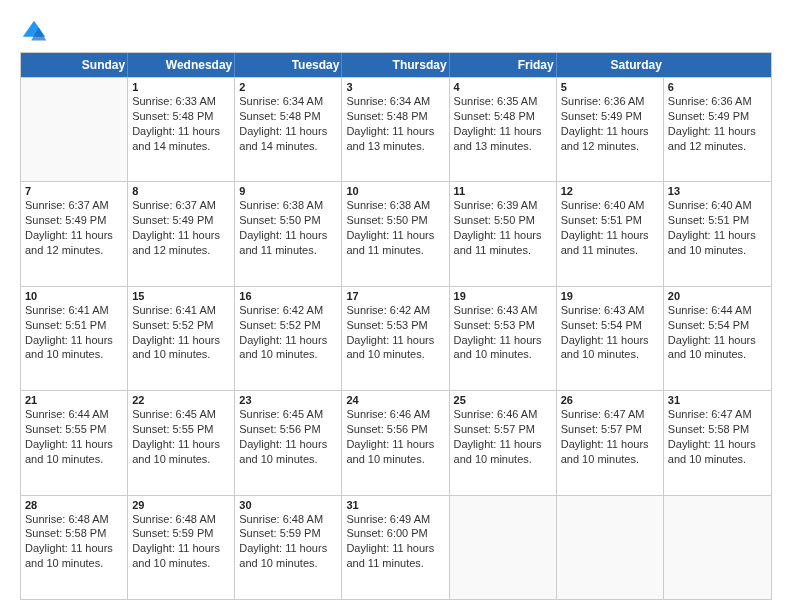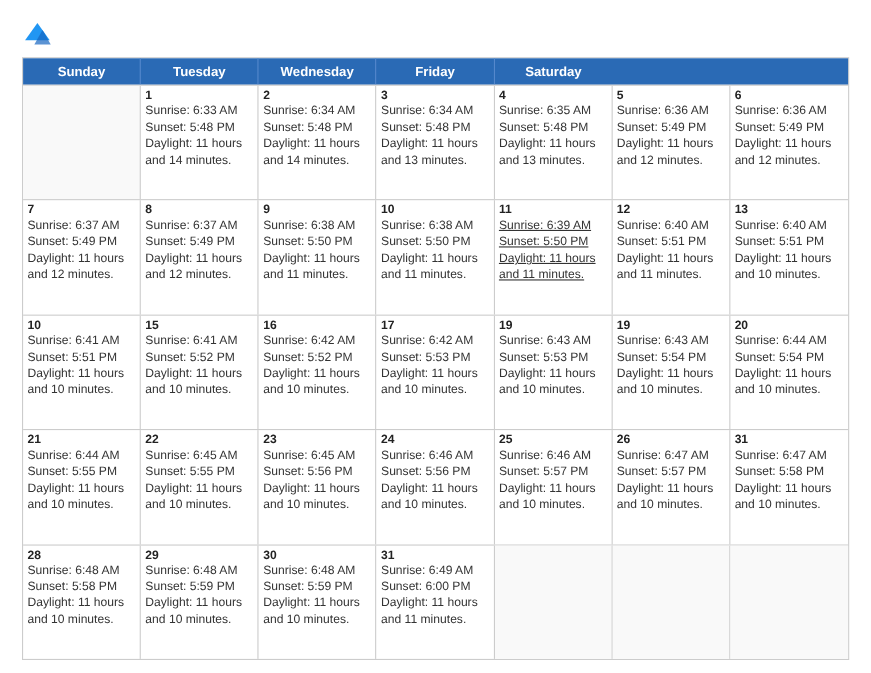--- a/index.html
+++ b/index.html
@@ -62,22 +62,22 @@
     }
     .cal-header-row {
       display: grid;
       grid-template-columns: repeat(7, 1fr);
       background: #2a6ab5;
     }
     .cal-header-cell {
       color: #fff;
       font-size: 12px;
       font-weight: bold;
-      text-align: center;
-      padding: 5px 12px;
+      text-align: right;
+      padding: 5px 2px;
       border-right: 1px solid #5588cc;
     }
     .cal-header-cell:last-child { border-right: none; }
     .cal-body {
       flex: 1;
       display: flex;
       flex-direction: column;
     }
     .cal-week {
       display: grid;
@@ -127,22 +127,23 @@
     </div>
     <div class="title-block">
       <div class="main-title"></div>
       <div class="subtitle"></div>
     </div>
   </div>
 
   <div class="calendar">
     <div class="cal-header-row">
     <div class="cal-header-cell">Sunday</div>
+        <div class="cal-header-cell">Wednesday</div>
         <div class="cal-header-cell">Tuesday</div>
-        <div class="cal-header-cell">Wednesday</div>
+        <div class="cal-header-cell">Thursday</div>
         <div class="cal-header-cell">Friday</div>
         <div class="cal-header-cell">Saturday</div>
       </div>
     <div class="cal-body">
     <div class="cal-week">
           <div class="cal-cell empty-cell"></div>
           <div class="cal-cell">
             <span class="day-num">1</span>
             <div class="day-info" style="white-space: pre-line;">Sunrise: 6:33 AM
 Sunset: 5:48 PM
@@ -209,21 +210,21 @@
           </div>
           <div class="cal-cell">
             <span class="day-num">10</span>
             <div class="day-info" style="white-space: pre-line;">Sunrise: 6:38 AM
 Sunset: 5:50 PM
 Daylight: 11 hours
 and 11 minutes.</div>
           </div>
           <div class="cal-cell">
             <span class="day-num">11</span>
-            <div class="day-info" style="white-space: pre-line; text-decoration: underline;">Sunrise: 6:39 AM
+            <div class="day-info" style="white-space: pre-line;">Sunrise: 6:39 AM
 Sunset: 5:50 PM
 Daylight: 11 hours
 and 11 minutes.</div>
           </div>
           <div class="cal-cell">
             <span class="day-num">12</span>
             <div class="day-info" style="white-space: pre-line;">Sunrise: 6:40 AM
 Sunset: 5:51 PM
 Daylight: 11 hours
 and 11 minutes.</div>

